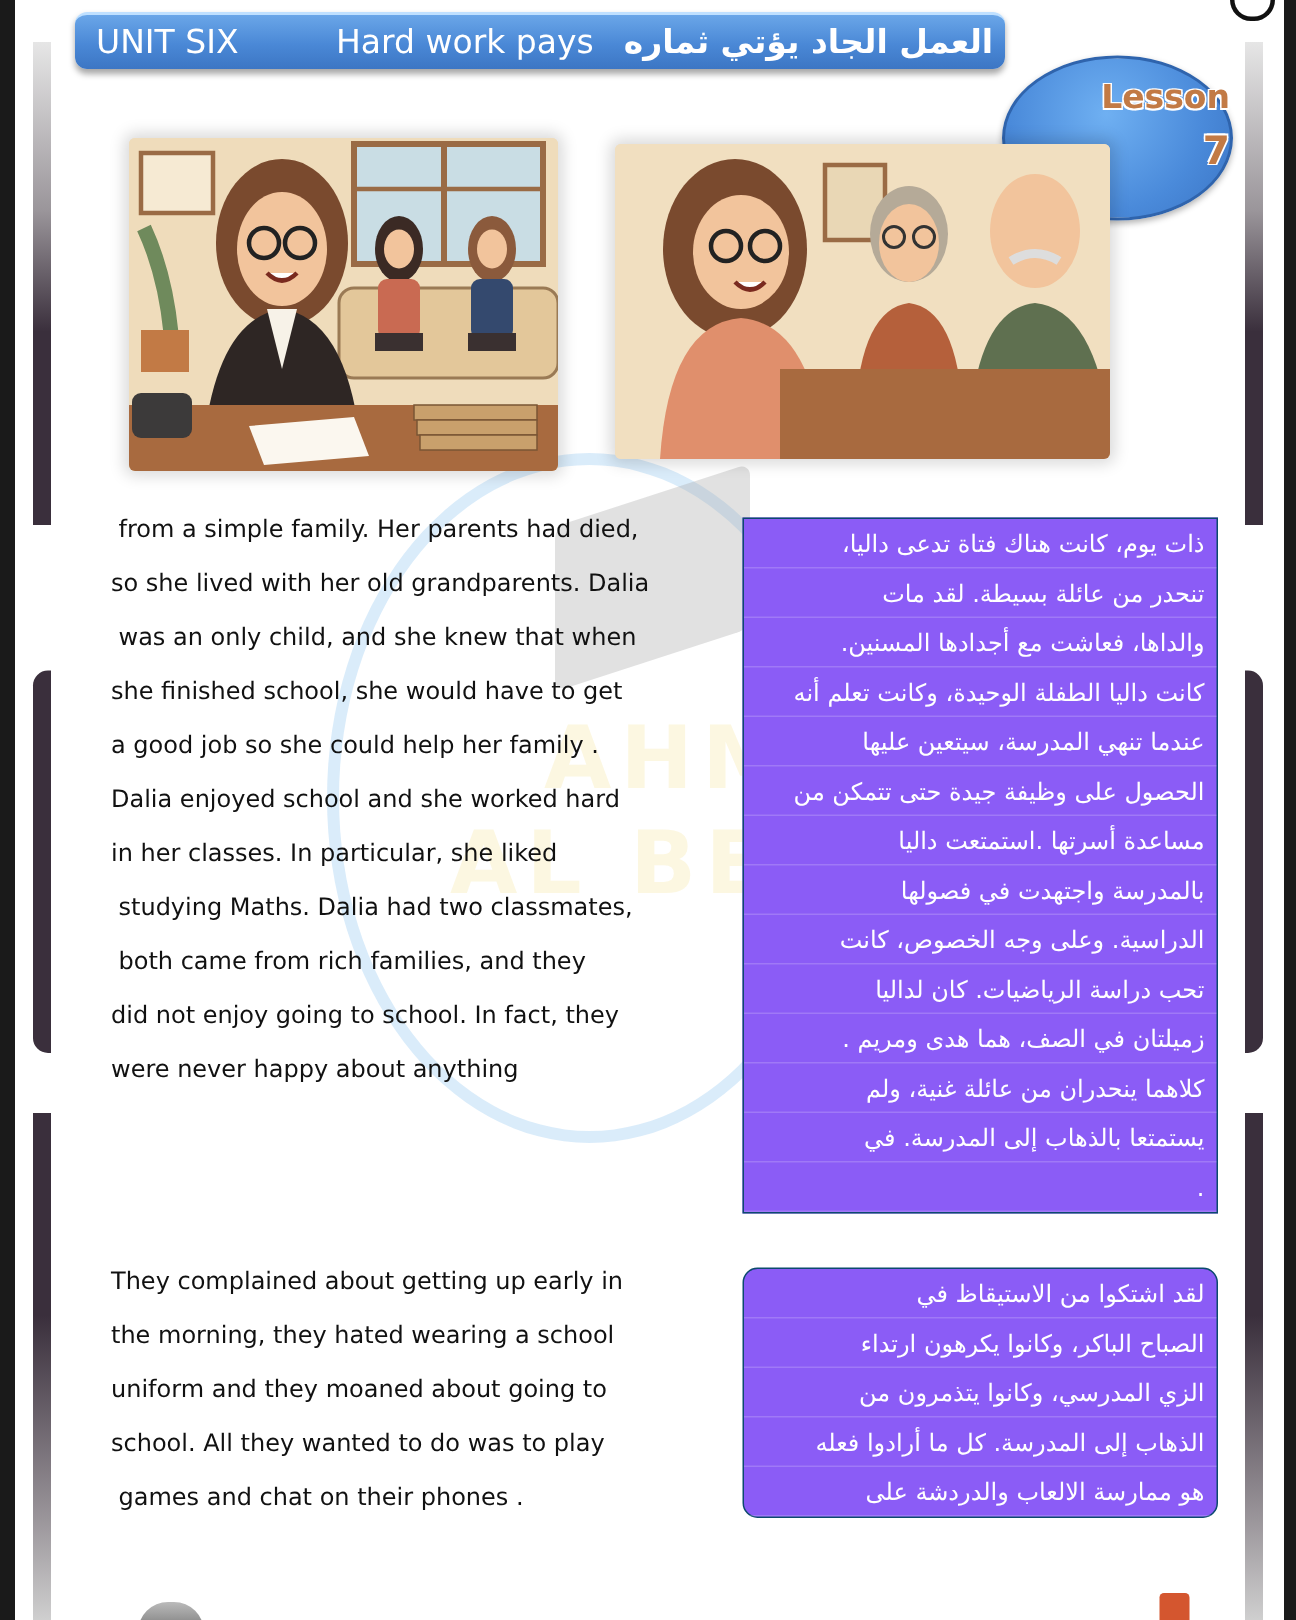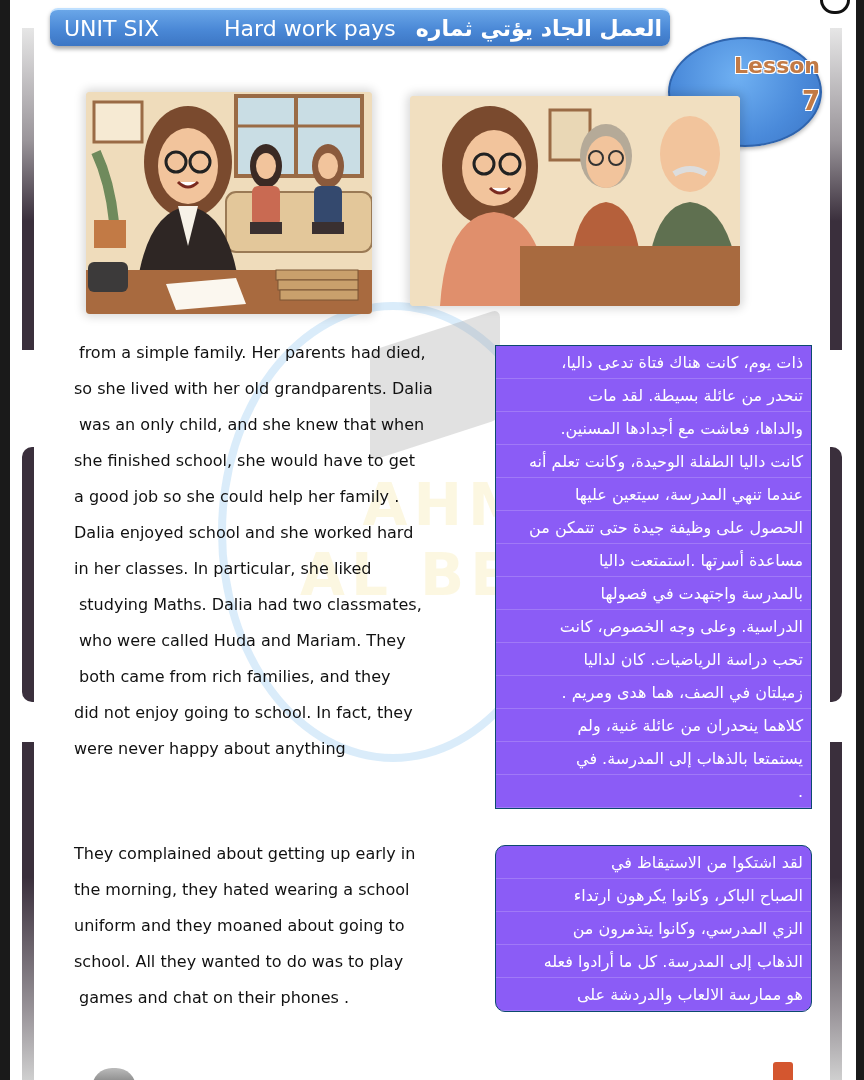--- a/index.html
+++ b/index.html
@@ -170,21 +170,20 @@
 
 <div class="en-block en-1">
   <div class="line indent">from a simple family. Her parents had died,</div>
   <div class="line">so she lived with her old grandparents. Dalia</div>
   <div class="line indent">was an only child, and she knew that when</div>
   <div class="line">she finished school, she would have to get</div>
   <div class="line">a good job so she could help her family .</div>
   <div class="line">Dalia enjoyed school and she worked hard</div>
   <div class="line">in her classes. In particular, she liked</div>
   <div class="line indent">studying Maths. Dalia had two classmates,</div>
-  <div class="line indent">who were called Huda and Mariam. They</div>
   <div class="line indent">both came from rich families, and they</div>
   <div class="line">did not enjoy going to school. In fact, they</div>
   <div class="line">were never happy about anything</div>
 </div>
 
 <div class="ar-block ar-1">
   <div class="line">ذات يوم، كانت هناك فتاة تدعى داليا،</div>
   <div class="line">تنحدر من عائلة بسيطة. لقد مات</div>
   <div class="line">والداها، فعاشت مع أجدادها المسنين.</div>
   <div class="line">كانت داليا الطفلة الوحيدة، وكانت تعلم أنه</div>

